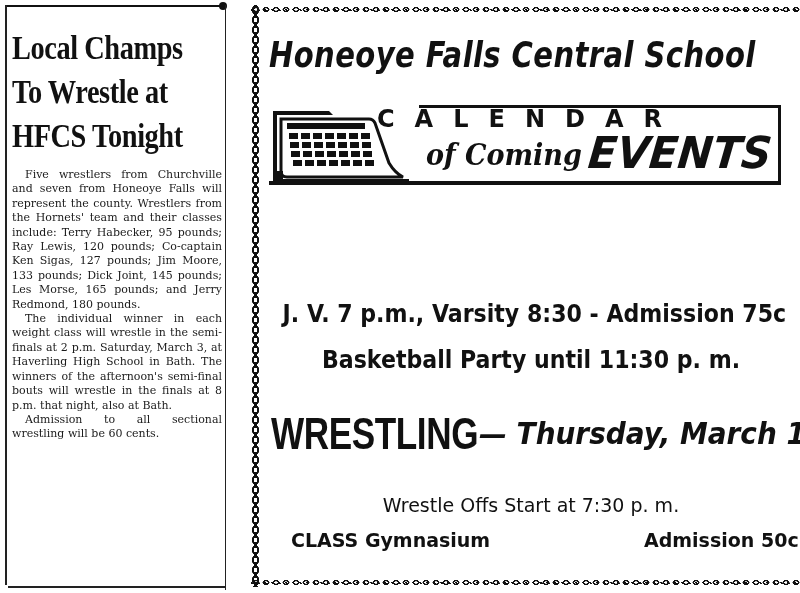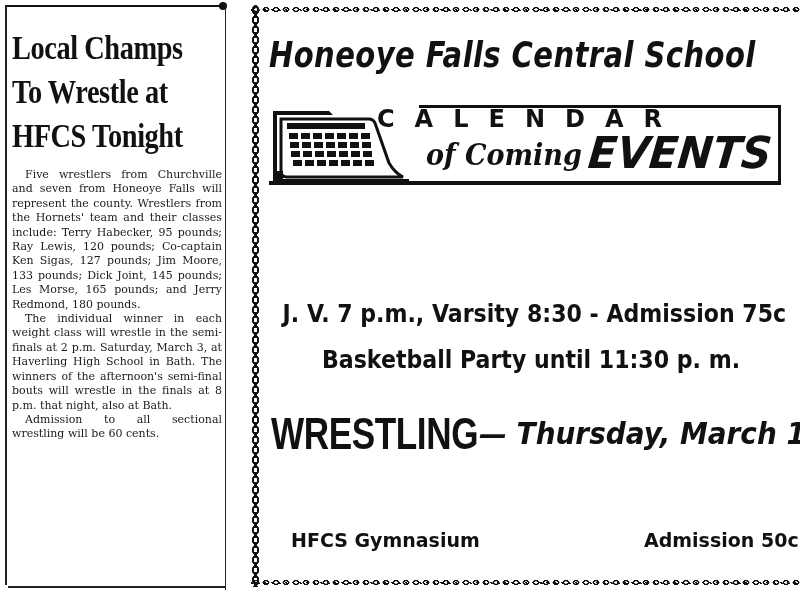--- a/index.html
+++ b/index.html
@@ -204,15 +204,16 @@
     <div class="events-word">EVENTS</div>
   </div>
 
   <div class="line l-big" style="top:294px;">J. V.  7 p.m.,  Varsity  8:30  -  Admission 75c</div>
   <div class="line l-big" style="top:340px;">Basketball  Party  until  11:30  p. m.</div>
 
   <div class="event-head" style="top:404px;">
     <span class="sport">WRESTLING</span>
     <span class="date" style="left:208px;">— Thursday, March 1</span>
   </div>
-  <div class="l-bottom" style="left:40px; top:523px;">HFCS Gymnasium</div>
+  <div class="line l-mid" style="top:488px;">Wrestle Offs Start at 7:30  p. m.</div>
+  <div class="l-bottom" style="left:40px; top:523px;">CLASS Gymnasium</div>
   <div class="l-bottom" style="left:393px; top:523px;">Admission 50c</div>
 </div>
 
 </body></html>

